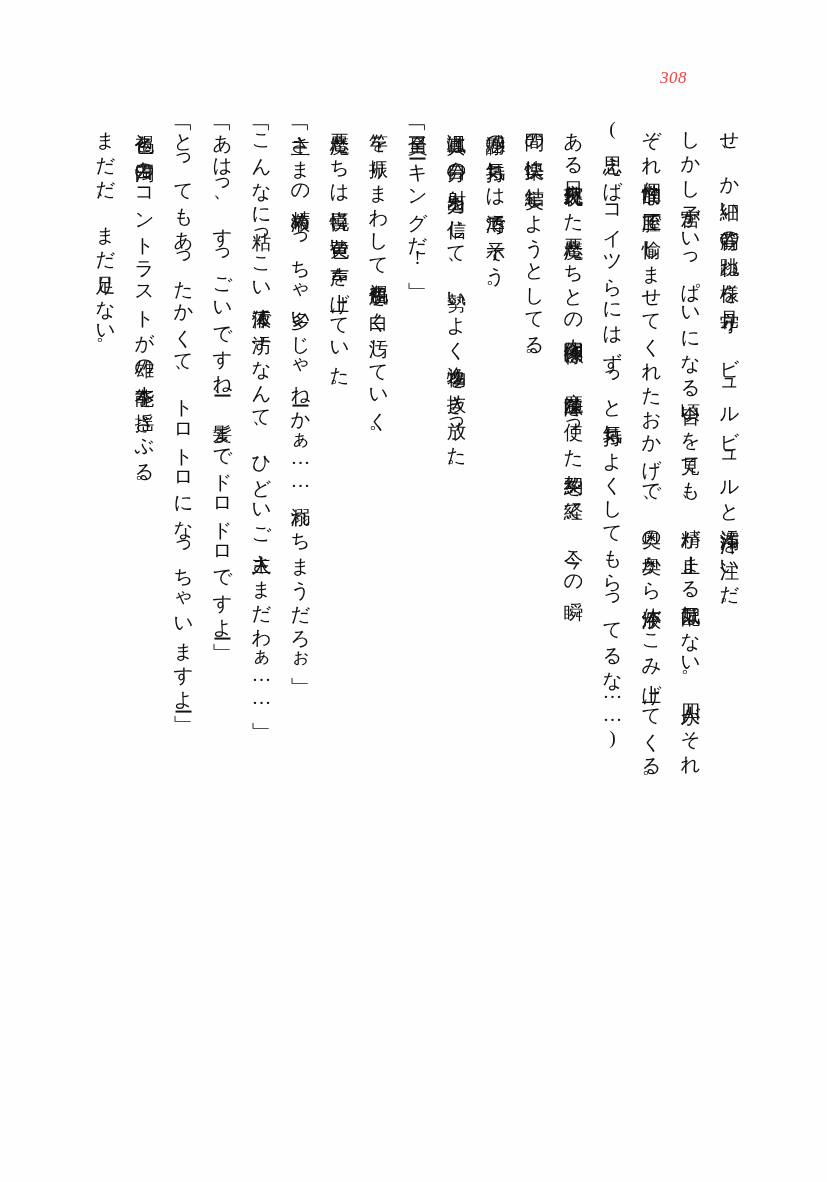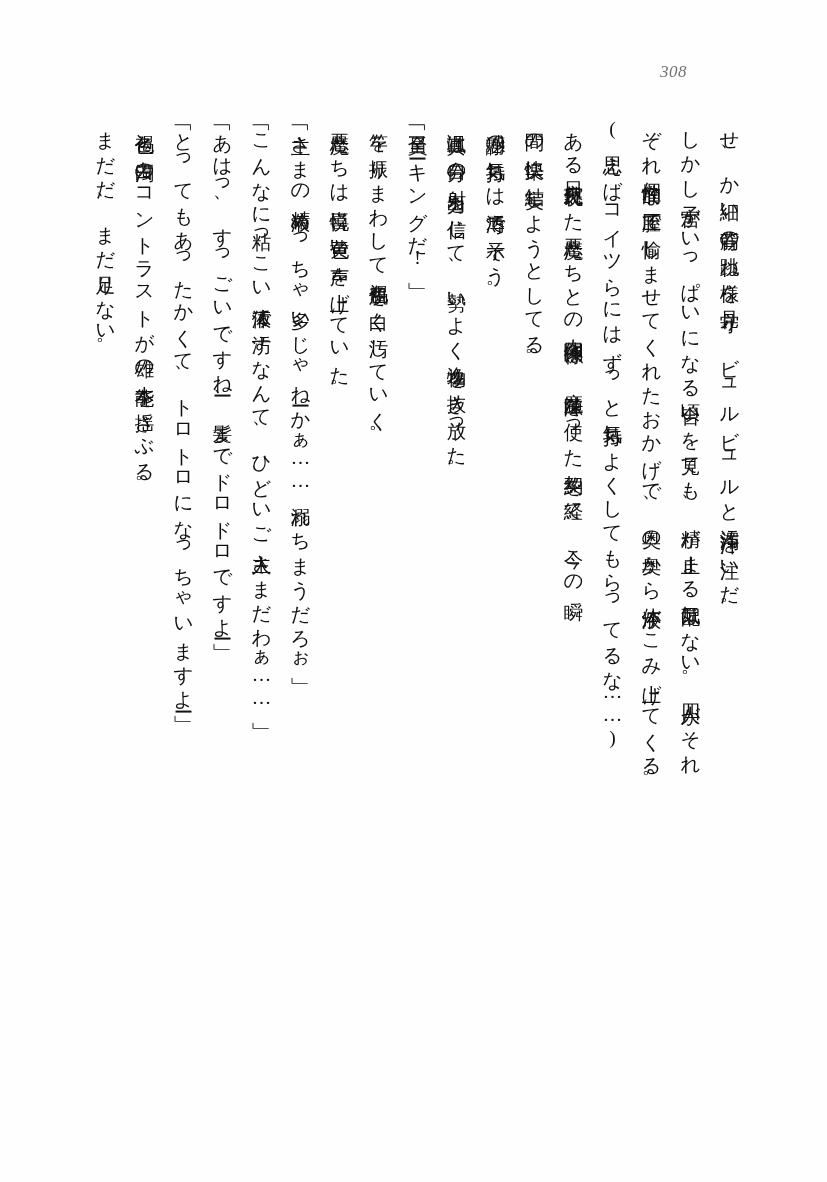--- a/index.html
+++ b/index.html
@@ -16,26 +16,26 @@
   }
   .page {
     position: relative;
     width: 827px;
     height: 1182px;
     box-sizing: border-box;
     background: #fefefe;
   }
   .page-number {
     position: absolute;
-    top: 62px;
+    top: 68px;
     right: 140px;
     font-style: italic;
     font-size: 17px;
     letter-spacing: 0.5px;
-    color: #737373;
+    color: #ef4444;
     font-family: "Liberation Serif", "DejaVu Serif", serif;
   }
   .text-block {
     position: absolute;
     top: 118px;
     right: 78px;
     left: 96px;
     height: 1000px;
     display: flex;
     flex-direction: row-reverse;

